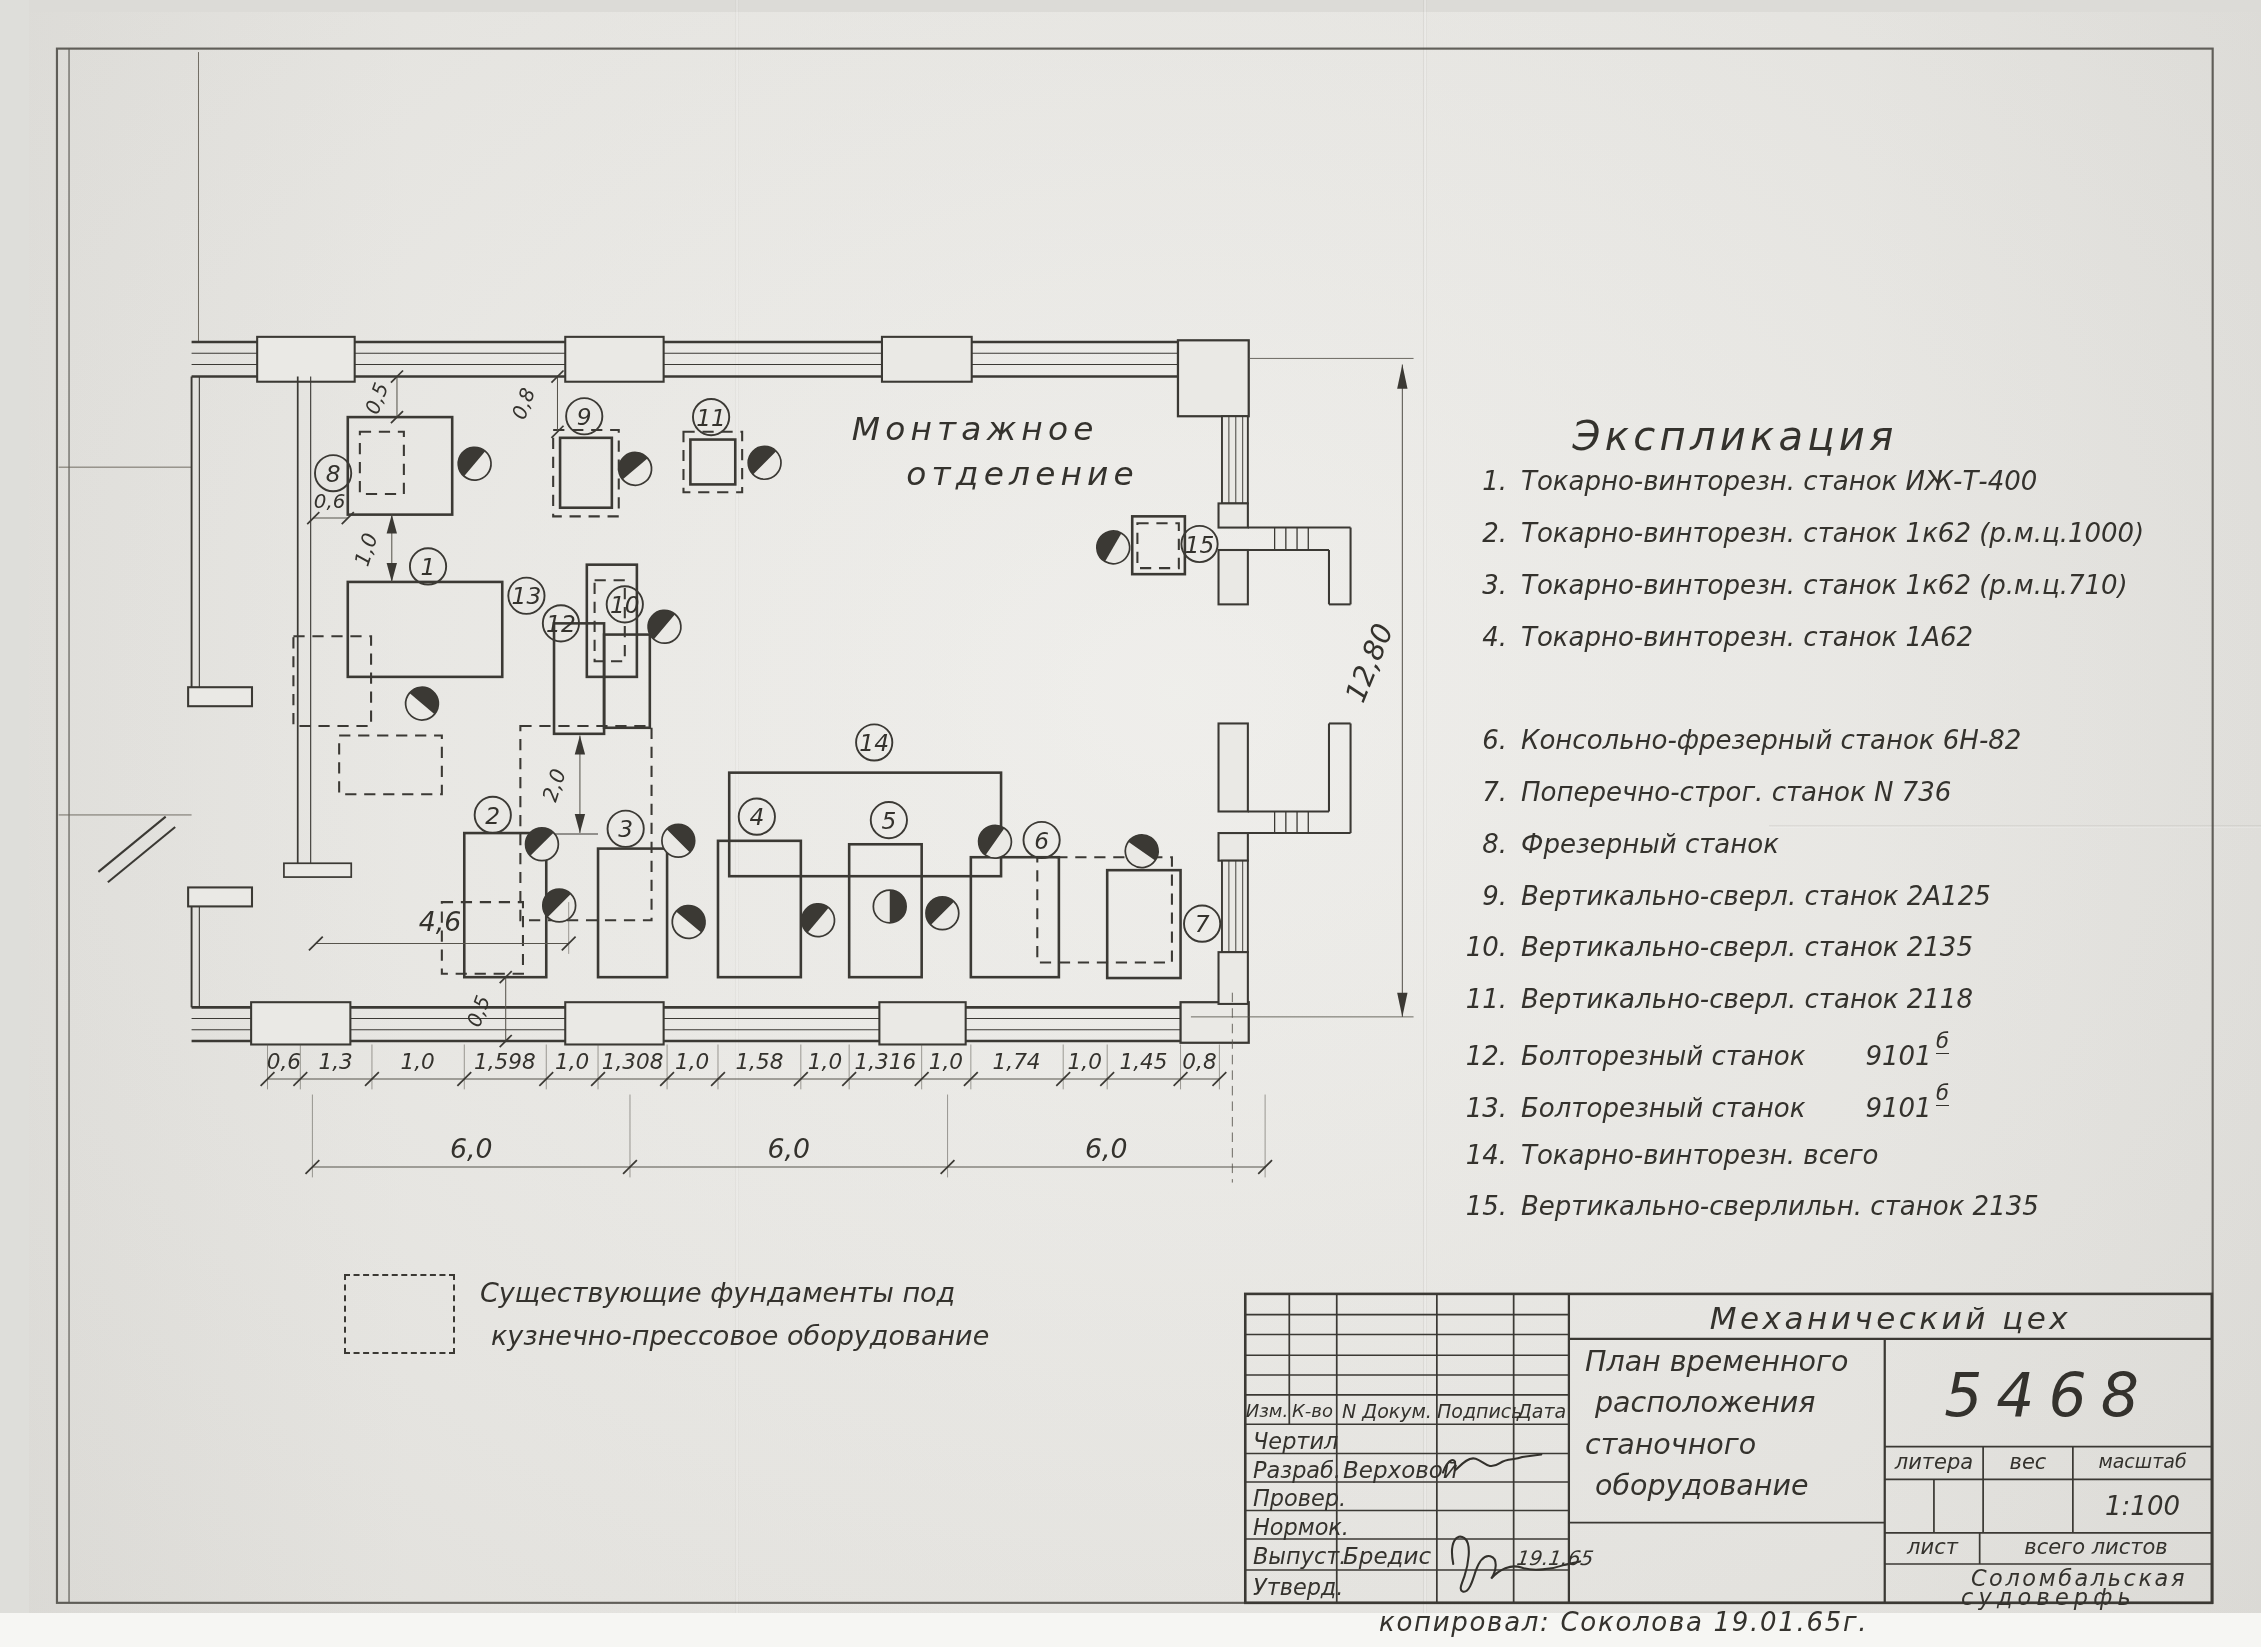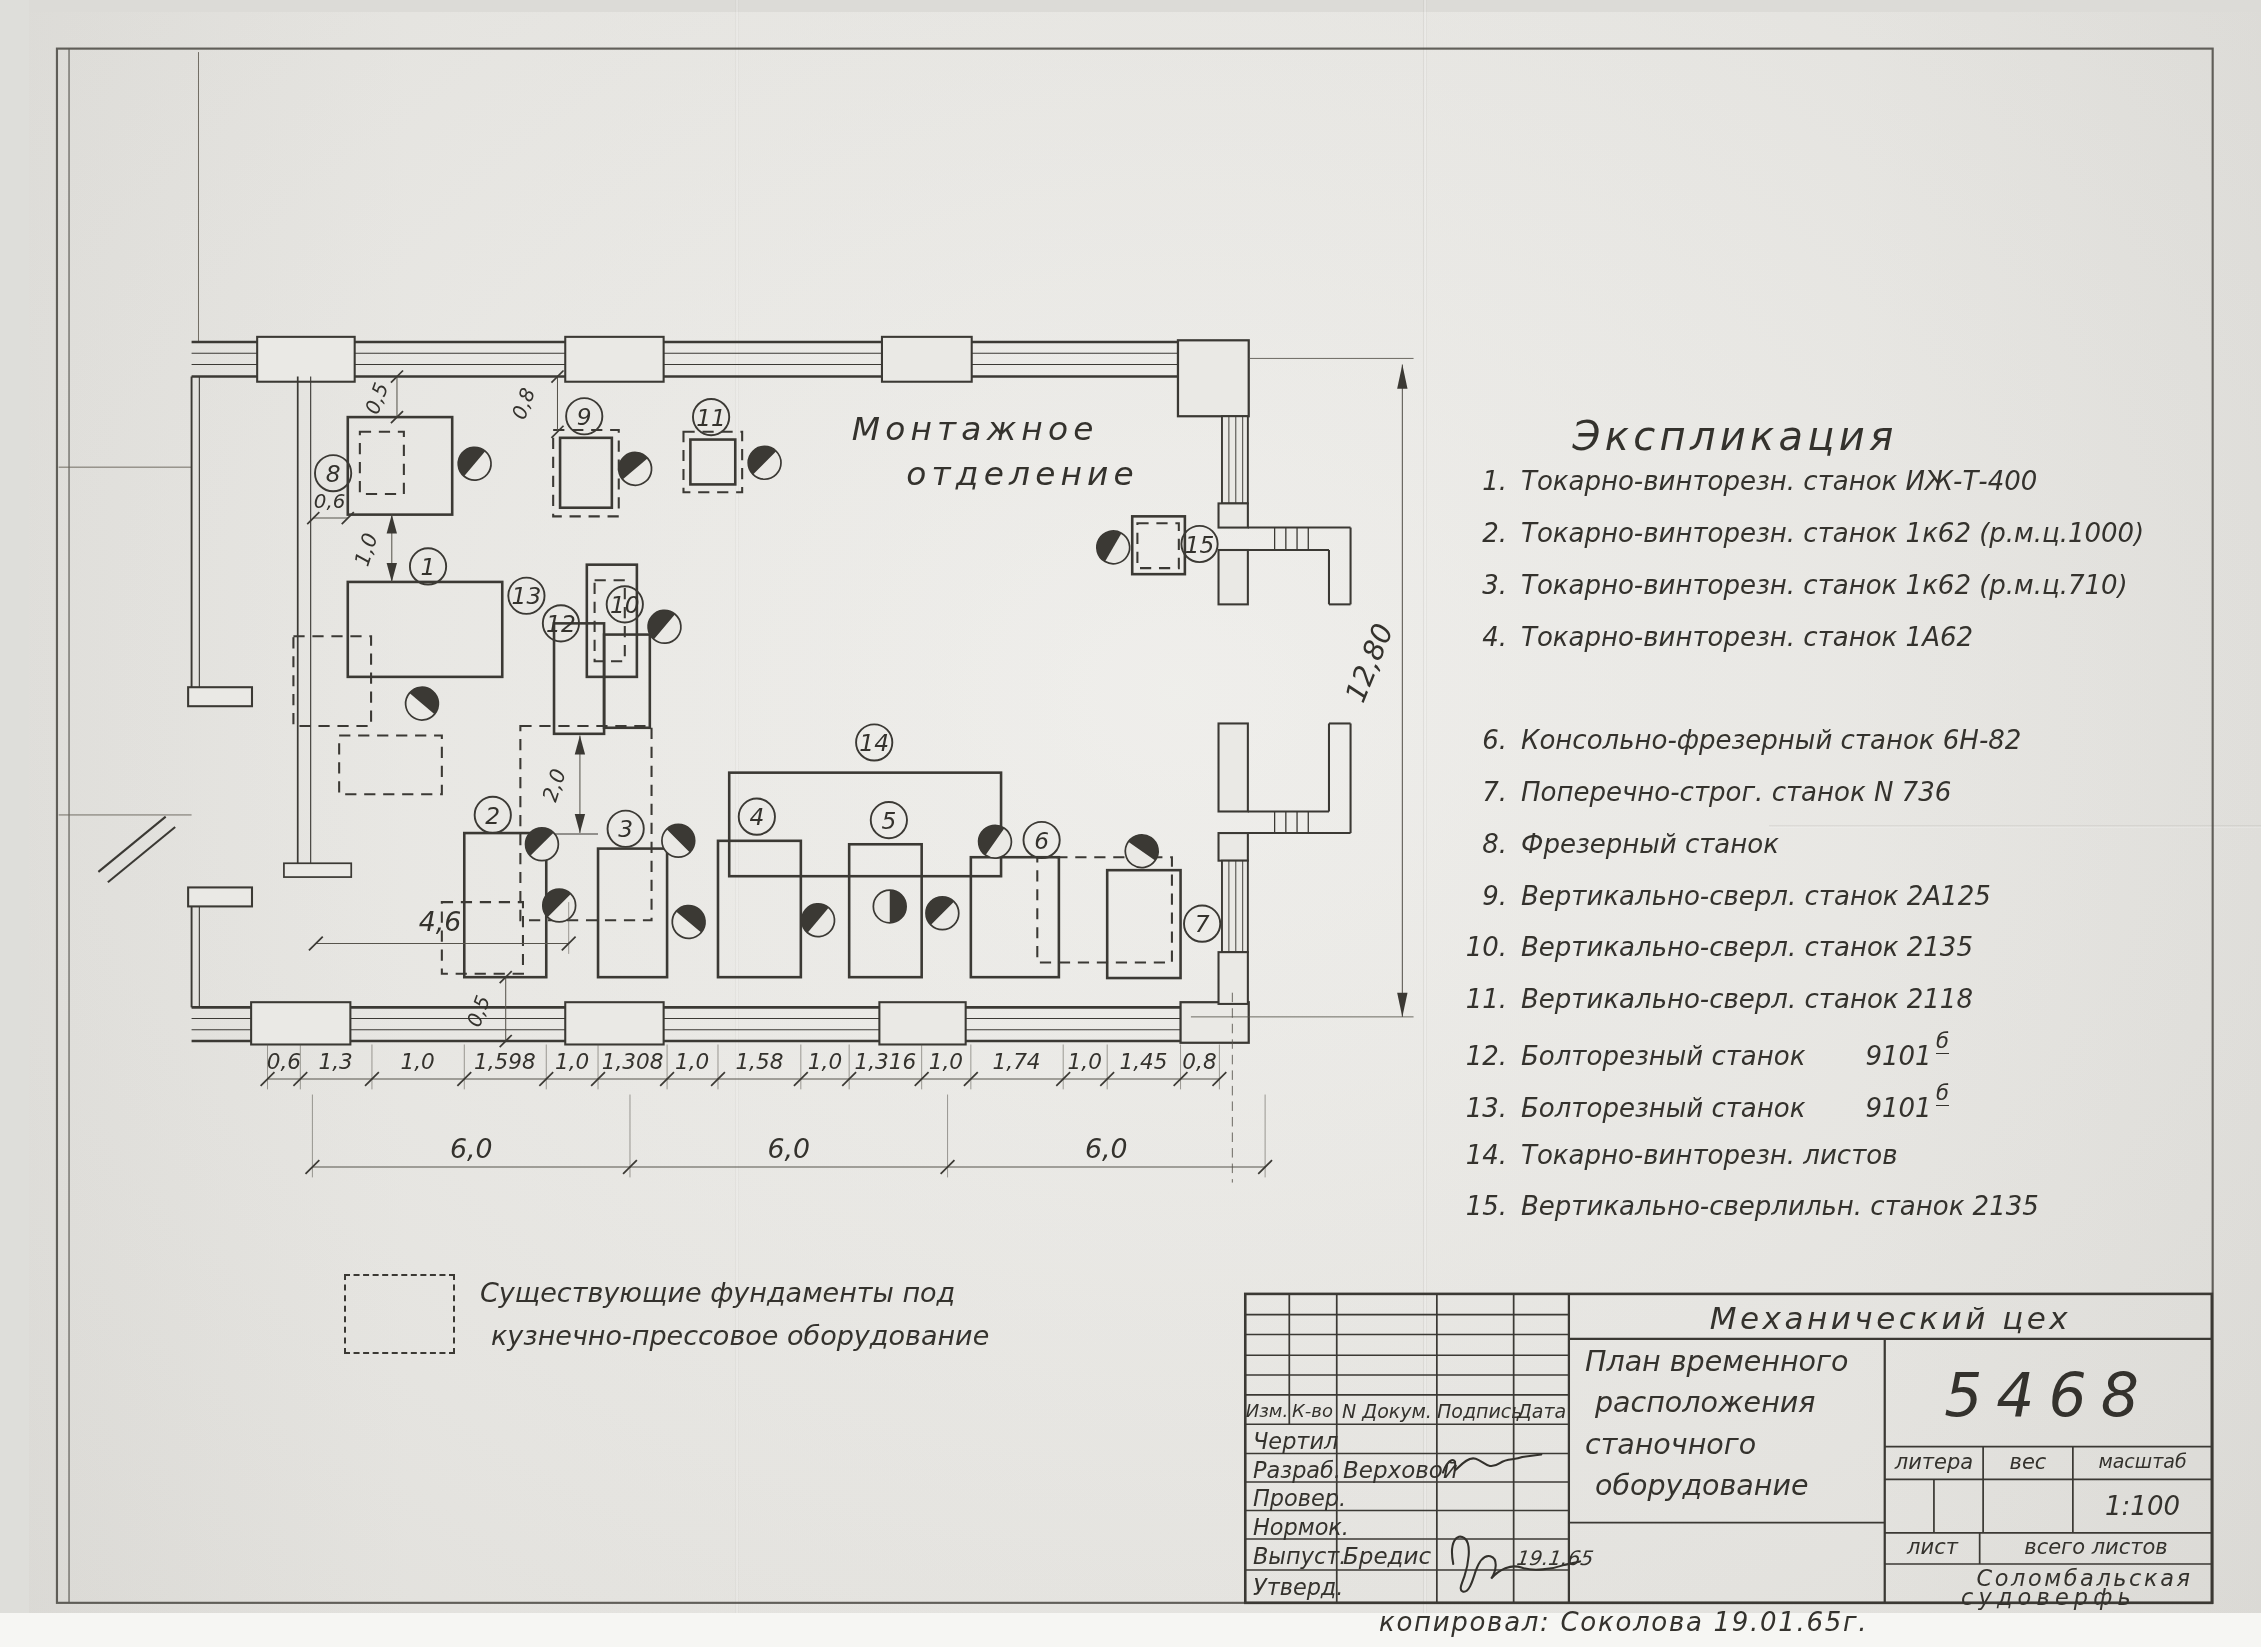--- a/index.html
+++ b/index.html
@@ -456,21 +456,21 @@
     <div class="ex-row" style="top:164px"><span class="ex-num">3.</span><span>Токарно-винторезн. станок  1к62 (р.м.ц.710)</span></div>
     <div class="ex-row" style="top:216px"><span class="ex-num">4.</span><span>Токарно-винторезн. станок  1А62</span></div>
     <div class="ex-row" style="top:319px"><span class="ex-num">6.</span><span>Консольно-фрезерный станок  6Н-82</span></div>
     <div class="ex-row" style="top:371px"><span class="ex-num">7.</span><span>Поперечно-строг. станок  N 736</span></div>
     <div class="ex-row" style="top:423px"><span class="ex-num">8.</span><span>Фрезерный станок</span></div>
     <div class="ex-row" style="top:475px"><span class="ex-num">9.</span><span>Вертикально-сверл. станок  2А125</span></div>
     <div class="ex-row" style="top:526px"><span class="ex-num">10.</span><span>Вертикально-сверл. станок  2135</span></div>
     <div class="ex-row" style="top:578px"><span class="ex-num">11.</span><span>Вертикально-сверл. станок  2118</span></div>
     <div class="ex-row" style="top:630px"><span class="ex-num">12.</span><span>Болторезный станок</span><span class="ex-model">9101</span><sup class="ex-sup">б</sup></div>
     <div class="ex-row" style="top:682px"><span class="ex-num">13.</span><span>Болторезный станок</span><span class="ex-model">9101</span><sup class="ex-sup">б</sup></div>
-    <div class="ex-row" style="top:734px"><span class="ex-num">14.</span><span>Токарно-винторезн. листов</span></div>
+    <div class="ex-row" style="top:734px"><span class="ex-num">14.</span><span>Токарно-винторезн. всего</span></div>
     <div class="ex-row" style="top:785px"><span class="ex-num">15.</span><span>Вертикально-сверлильн. станок 2135</span></div>
   </div>
 
   <div class="abs" style="left:344px;top:1272px;width:708px;height:95px;">
     <div class="abs" style="left:0;top:1.7px;width:107px;height:76px;border:2.6px dashed #3b3934;"></div>
     <div class="t" style="left:136px;top:5.2px;font-size:27px;">Существующие фундаменты под</div>
     <div class="t" style="left:147px;top:48px;font-size:27px;">кузнечно-прессовое оборудование</div>
   </div>
 
   <div class="abs" style="left:0;top:0;width:2261px;height:1648px;">
@@ -500,20 +500,20 @@
     <div class="tb ctr" style="left:1885px;top:1360px;width:327px;font-size:60px;letter-spacing:14px;">5468</div>
 
     <div class="tb ctr" style="left:1885px;top:1450px;width:98px;font-size:21px;">литера</div>
     <div class="tb ctr" style="left:1983px;top:1450px;width:90px;font-size:21px;">вес</div>
     <div class="tb ctr" style="left:2073px;top:1450px;width:139px;font-size:19px;">масштаб</div>
     <div class="tb ctr" style="left:2073px;top:1491px;width:139px;font-size:26px;">1:100</div>
 
     <div class="tb ctr" style="left:1885px;top:1535px;width:95px;font-size:21px;">лист</div>
     <div class="tb ctr" style="left:1980px;top:1535px;width:232px;font-size:21px;">всего листов</div>
 
-    <div class="tb ctr" style="left:1921px;top:1565px;width:327px;font-size:22.4px;letter-spacing:2.6px;">Соломбальская</div>
+    <div class="tb ctr" style="left:1860px;top:1565px;width:327px;font-size:22.4px;letter-spacing:2.6px;text-align:right;">Соломбальская</div>
     <div class="tb ctr" style="left:1885px;top:1584px;width:327px;font-size:22.4px;letter-spacing:5.2px;">судоверфь</div>
   </div>
 
   <div class="t" style="left:1379px;top:1607px;font-size:26px;letter-spacing:1.7px;">копировал: Соколова  19.01.65г.</div>
 
 </div>
 
 
 </body></html>

